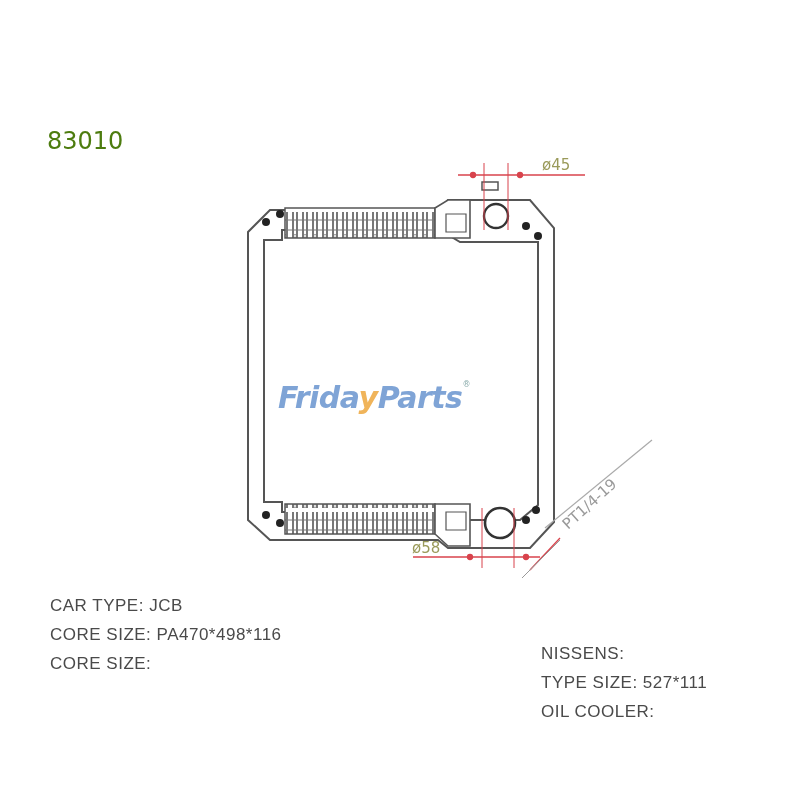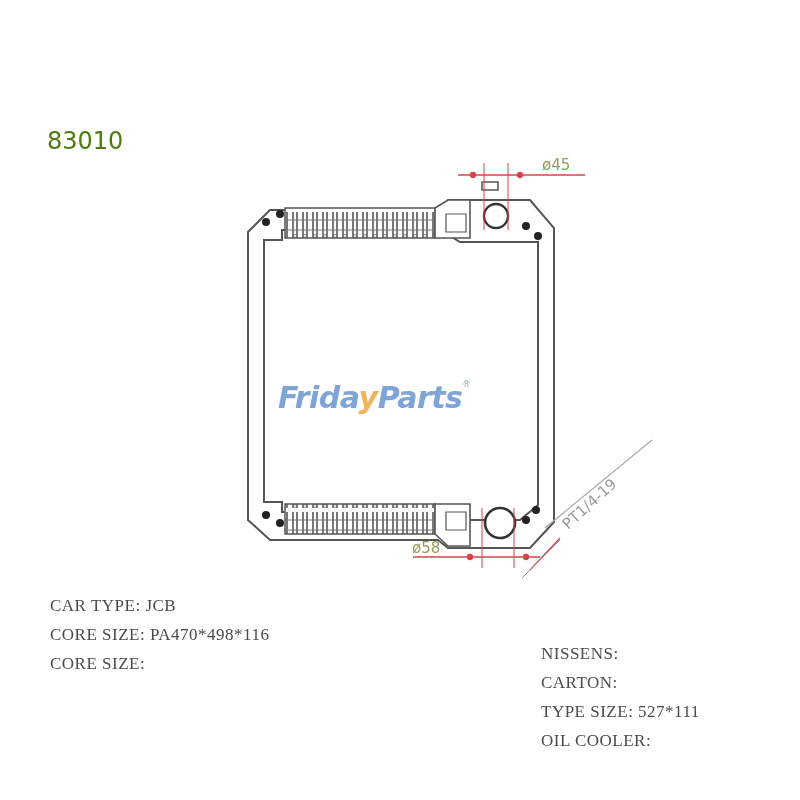--- a/index.html
+++ b/index.html
@@ -6,21 +6,21 @@
   body {
     width: 800px; height: 800px; background: #ffffff; position: relative; overflow: hidden;
     font-family: "Liberation Sans", sans-serif;
   }
   .part-no {
     position: absolute; left: 47px; top: 127px; font-size: 24px; color: #4d7c0f;
     font-family: "DejaVu Sans", sans-serif; letter-spacing: 0px;
   }
   svg.drawing { position: absolute; left: 0; top: 0; }
   .spec {
-    position: absolute; font-family: Liberation Serif, serif; font-size: 17px; color: #4a4a4a;
+    position: absolute; font-family: Liberation Sans, sans-serif; font-size: 17px; color: #4a4a4a;
     line-height: 24px; letter-spacing: 0.5px;
   }
   .spec-left { left: 50px; top: 594px; }
   .spec-right { left: 541px; top: 594px; margin-top: 48px; }
   .spec-row { height: 29px; white-space: nowrap; }
   .watermark {
     position: absolute; left: 278px; top: 380px; font-family: "DejaVu Sans", sans-serif;
     font-size: 30px; font-weight: bold; font-style: italic; color: #7fa4d6; letter-spacing: -0.5px;
   }
   .watermark .tick { color: #f0b45a; }
@@ -103,16 +103,15 @@
 </div>
 
 <div class="spec spec-left">
   <div class="spec-row"><span>CAR TYPE:</span><span> JCB</span></div>
   <div class="spec-row"><span>CORE SIZE:</span><span> PA470*498*116</span></div>
   <div class="spec-row"><span>CORE SIZE:</span><span></span></div>
 </div>
 
 <div class="spec spec-right">
   <div class="spec-row"><span>NISSENS:</span><span></span></div>
-  <div class="spec-row"><span>CARTON:</span><span></span></div>
   <div class="spec-row"><span>TYPE SIZE:</span><span> 527*111</span></div>
   <div class="spec-row"><span>OIL COOLER:</span><span></span></div>
 </div>
 
 </body></html>

